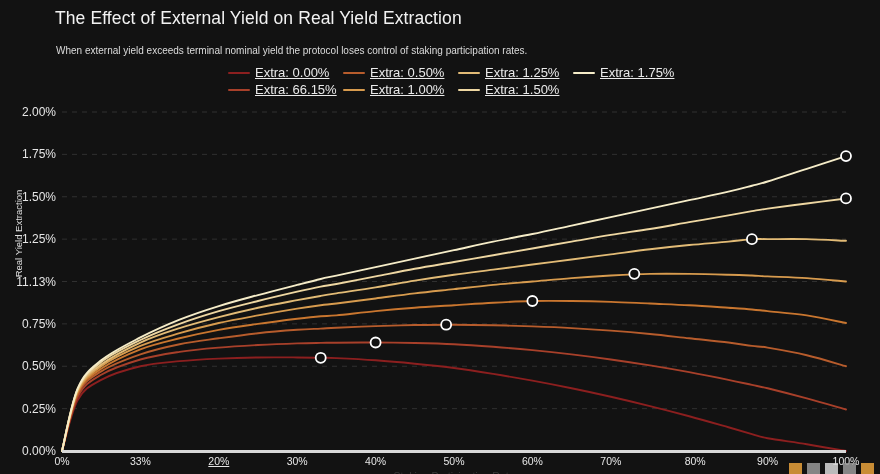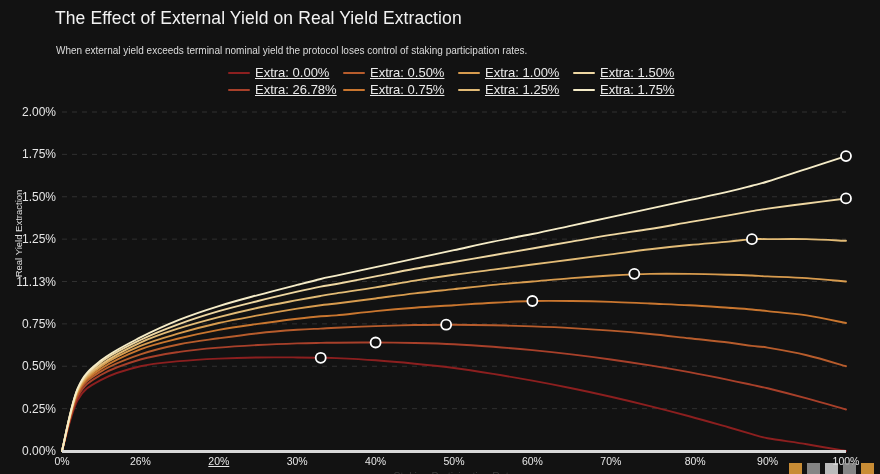--- a/index.html
+++ b/index.html
@@ -152,29 +152,25 @@
   <div id="chart-title">The Effect of External Yield on Real Yield Extraction</div>
   <div id="chart-subtitle">When external yield exceeds terminal nominal yield the protocol loses control of staking participation rates.</div>
 
   <div id="legend">
       <div class="legend-item">
         <span class="legend-swatch" style="background: rgb(140, 31, 31);"></span>
         <span class="legend-label">Extra: 0.00%</span>
       </div>
       <div class="legend-item">
         <span class="legend-swatch" style="background: rgb(168, 64, 42);"></span>
-        <span class="legend-label">Extra: 26.78%</span>
+        <span class="legend-label">Extra: 66.15%</span>
       </div>
       <div class="legend-item">
         <span class="legend-swatch" style="background: rgb(183, 92, 44);"></span>
         <span class="legend-label">Extra: 0.50%</span>
-      </div>
-      <div class="legend-item">
-        <span class="legend-swatch" style="background: rgb(201, 118, 47);"></span>
-        <span class="legend-label">Extra: 0.75%</span>
       </div>
       <div class="legend-item">
         <span class="legend-swatch" style="background: rgb(215, 155, 78);"></span>
         <span class="legend-label">Extra: 1.00%</span>
       </div>
       <div class="legend-item">
         <span class="legend-swatch" style="background: rgb(226, 187, 118);"></span>
         <span class="legend-label">Extra: 1.25%</span>
       </div>
       <div class="legend-item">
@@ -225,21 +221,21 @@
       <div class="ytick" style="top: 239.125px;">1.25%</div>
       <div class="ytick" style="top: 196.75px;">1.50%</div>
       <div class="ytick" style="top: 154.375px;">1.75%</div>
       <div class="ytick" style="top: 112px;">2.00%</div>
     </div>
   <div id="y-axis-title">Real Yield Extraction</div>
 
   <div id="xaxis-line"></div>
   <div id="xticks">
       <div class="xtick" style="left: 62px;">0%</div>
-      <div class="xtick" style="left: 140.4px;">26%</div>
+      <div class="xtick" style="left: 140.4px;">33%</div>
       <div class="xtick" style="left: 218.8px; text-decoration: underline;">20%</div>
       <div class="xtick" style="left: 297.2px;">30%</div>
       <div class="xtick" style="left: 375.6px;">40%</div>
       <div class="xtick" style="left: 454px;">50%</div>
       <div class="xtick" style="left: 532.4px;">60%</div>
       <div class="xtick" style="left: 610.8px;">70%</div>
       <div class="xtick" style="left: 689.2px; padding-left: 12px;">80%</div>
       <div class="xtick" style="left: 767.6px; text-align: center;">90%</div>
       <div class="xtick" style="left: 846px;">100%</div>
     </div>

